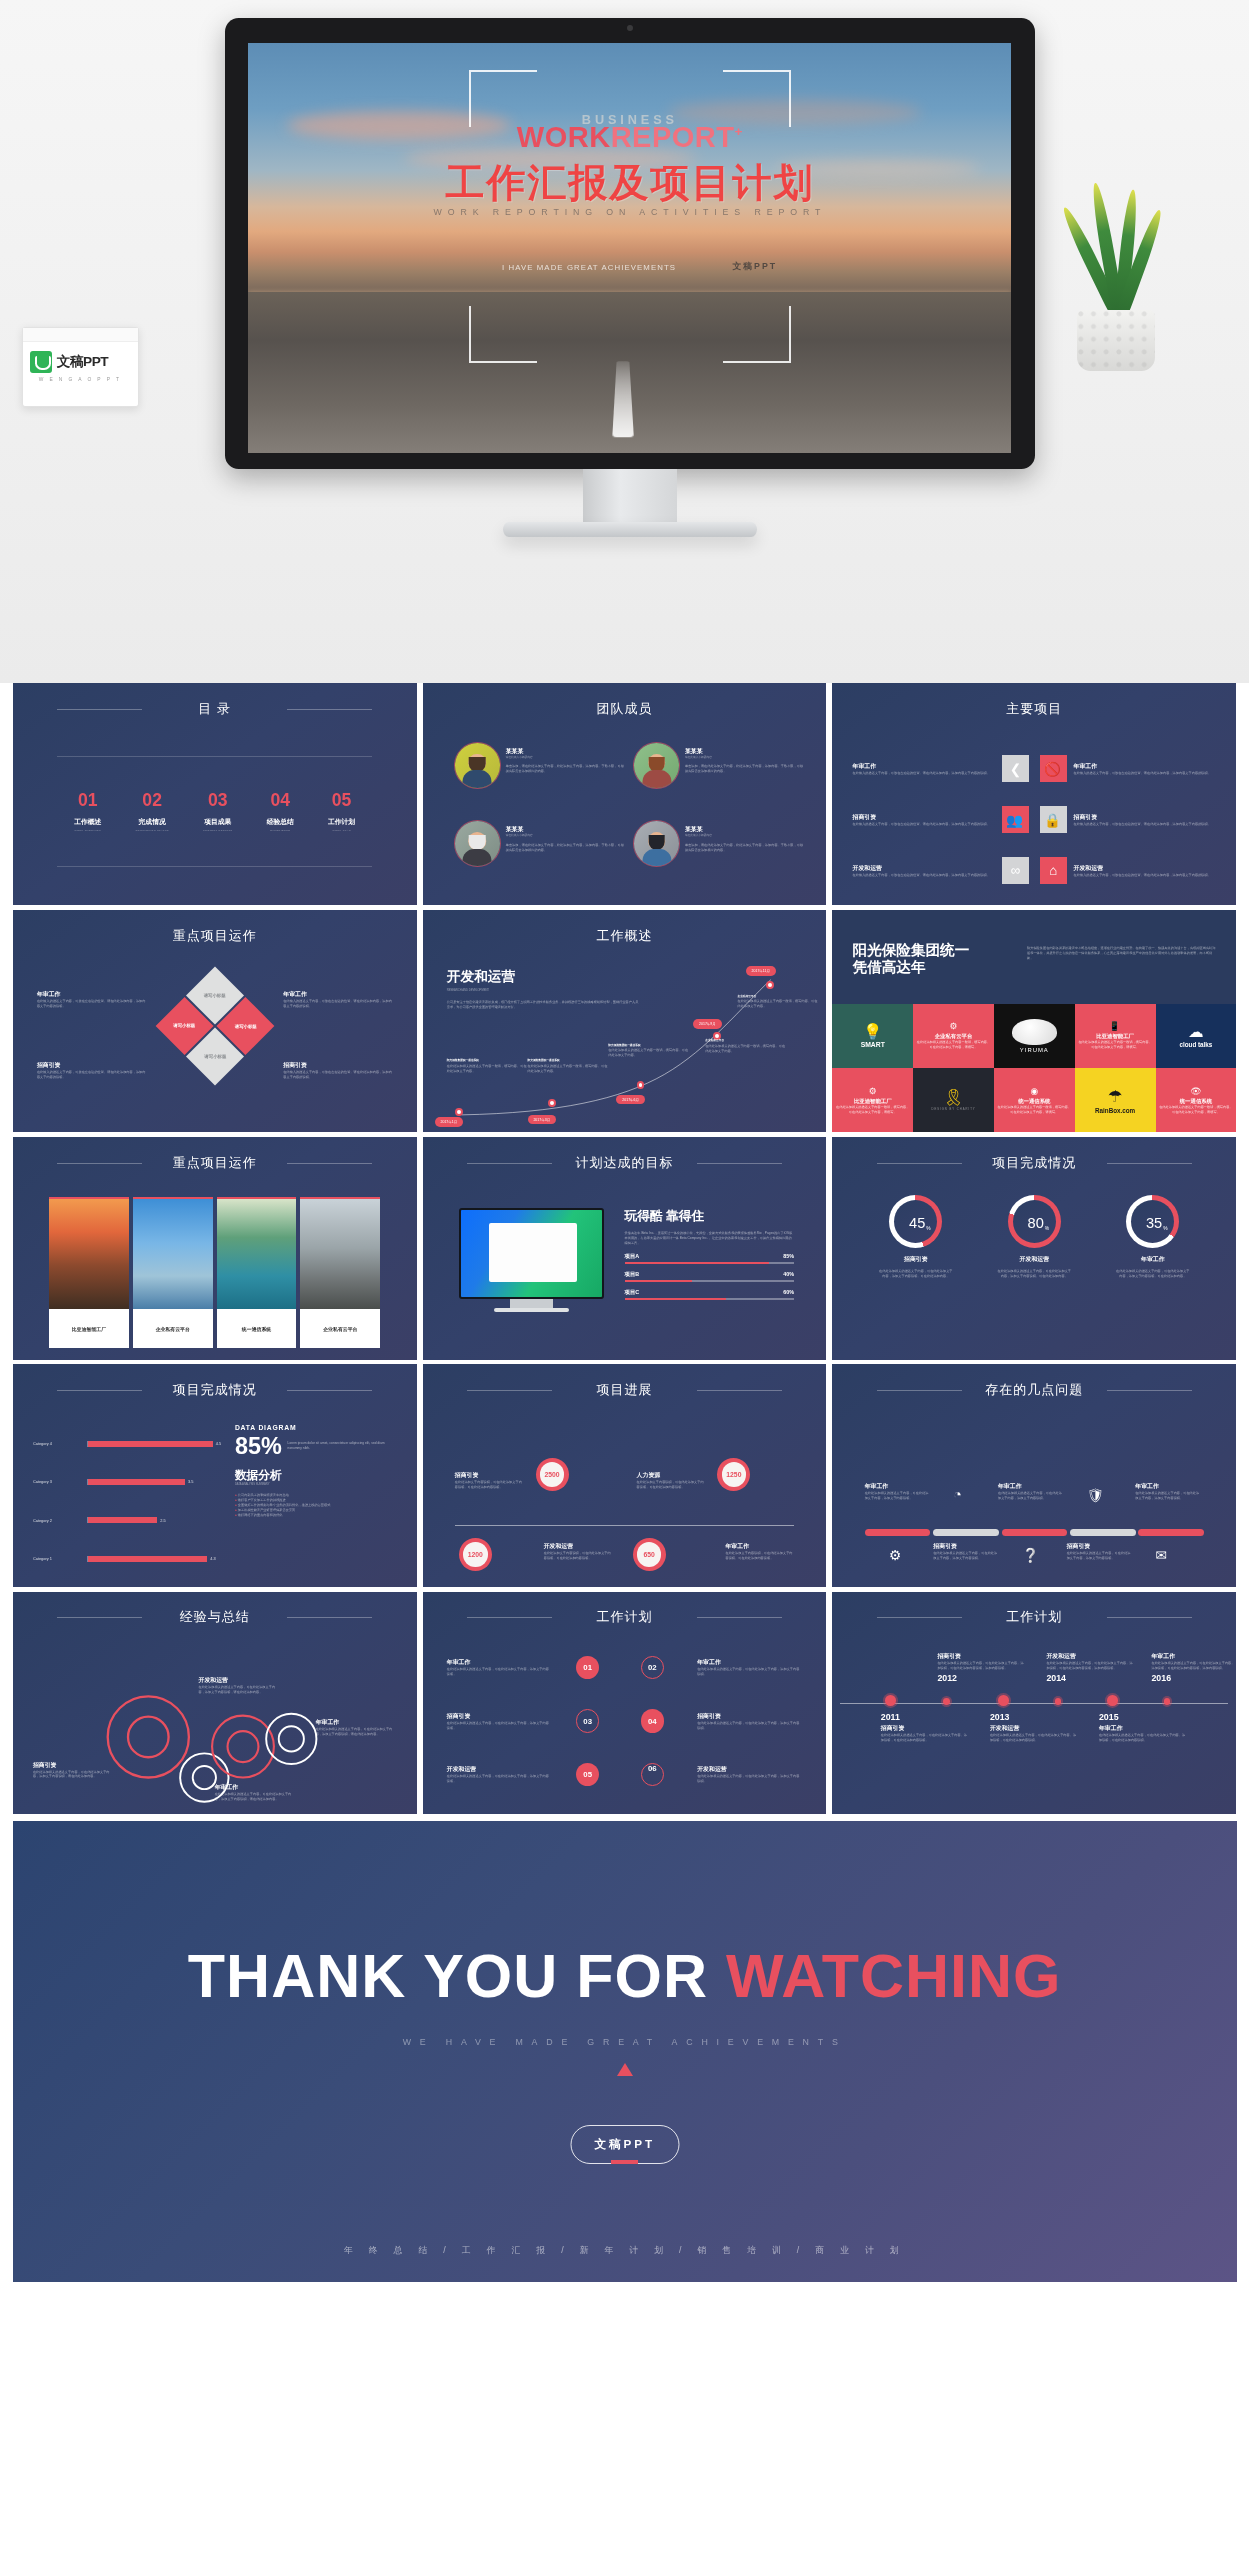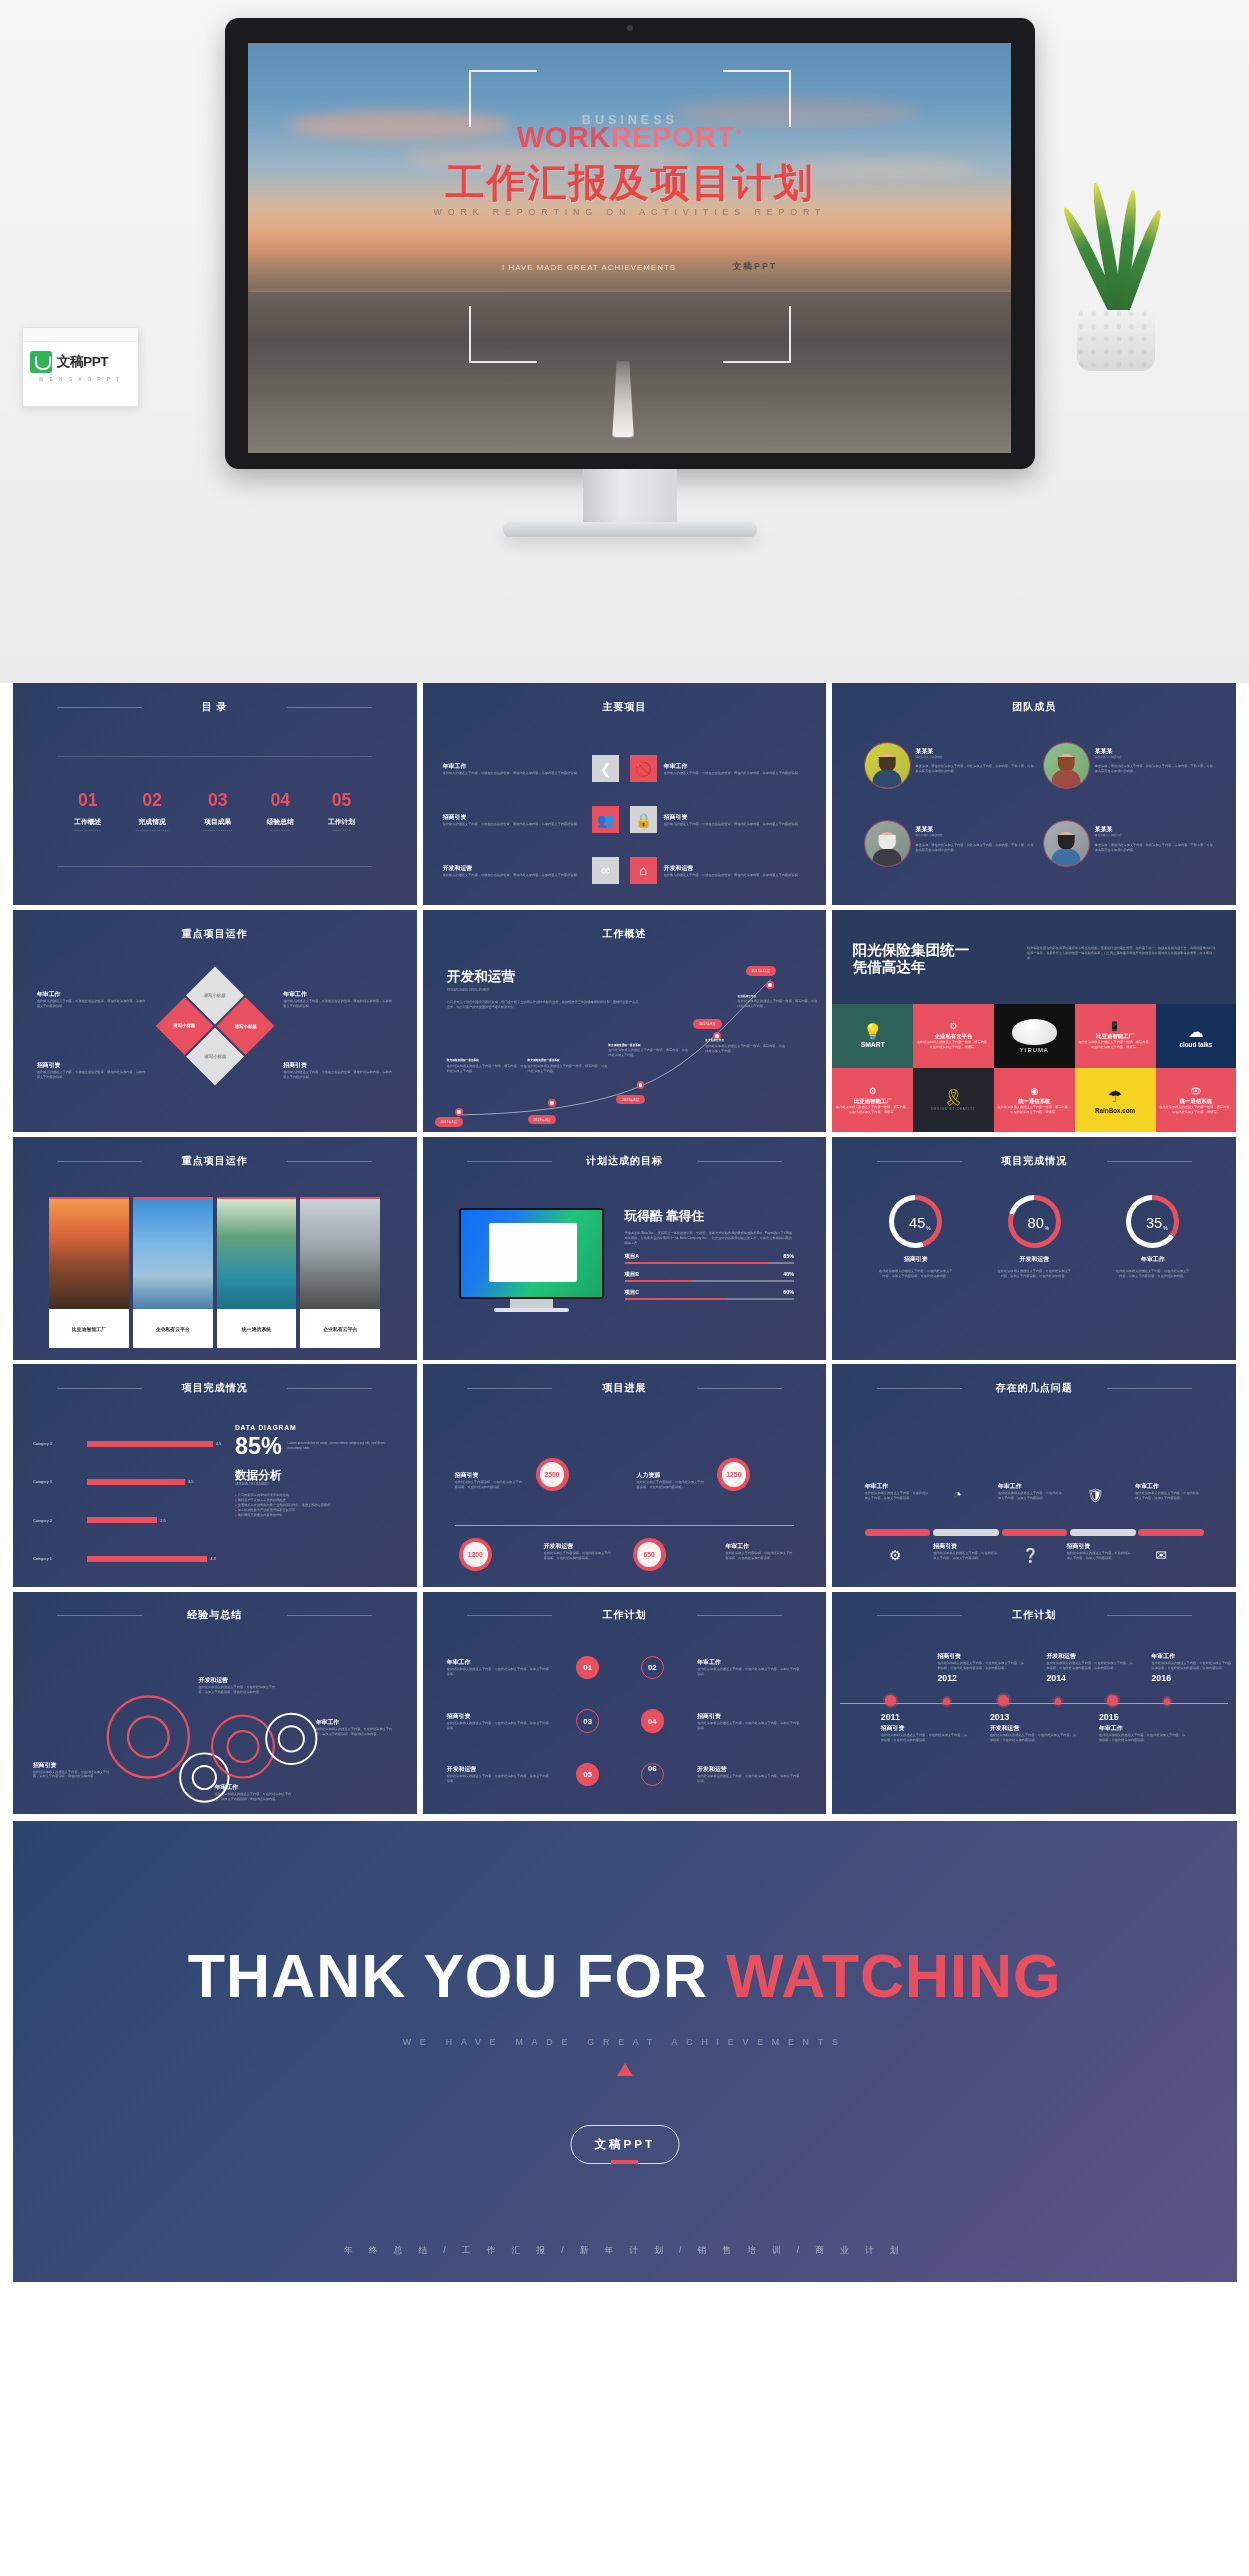--- a/index.html
+++ b/index.html
@@ -79,21 +79,21 @@
   .logomark:after{content:"";position:absolute;left:4.9px;top:4.9px;width:11.7px;height:11.7px;
     border:2px solid #fff;border-radius:2px 2px 6.8px 6.8px;border-top:none;}
   .logotext{font-size:13.7px;font-weight:800;color:#2a2a2a;letter-spacing:-0.5px;}
   .logosub{font-size:4.9px;letter-spacing:2.4px;color:#9a9a9a;text-align:center;padding-top:3.9px;}
   
   .grid { width:1249px; padding:0 12.7px; display:grid; grid-template-columns:repeat(3,1fr);
     gap:4.9px 5.9px; }
   .slide { position:relative; width:100%; aspect-ratio:418/230; overflow:hidden;
     background:linear-gradient(145deg,#2c3e63 0%,#33416a 45%,#3b3f66 100%); color:#fff; }
   .s-title{ position:absolute;left:0;right:0;top:7.5%;text-align:center;
-    font-size:10px;font-weight:700;letter-spacing:1px;color:#fff;}
+    font-size:13px;font-weight:400;letter-spacing:1px;color:#fff;}
   .s-title .ln{position:absolute;top:50%;width:21%;height:1px;background:rgba(255,255,255,.3);}
   .s-title .ln.l{left:11%;} .s-title .ln.r{right:11%;}
   .tiny{font-size:3.1px;line-height:1.6;color:rgba(255,255,255,.55);letter-spacing:0.1px;}
   .tiny2{font-size:2.7px;line-height:1.7;color:rgba(255,255,255,.45);}
   .sub-b{font-size:5.9px;font-weight:800;color:#fff;}
   .red{color:#e8505f;} .redbg{background:#e8505f;}
   
   .toc{position:absolute;left:11%;right:11%;top:33%;bottom:17%;
     border-top:1px solid rgba(255,255,255,.18);border-bottom:1px solid rgba(255,255,255,.18);
     display:flex;align-items:center;justify-content:space-around;}
@@ -295,20 +295,74 @@
         </div>
       <div class="it">
           <div class="num">05</div>
           <div class="lb">工作计划</div>
           <div class="en">WORK PLAN</div>
         </div>
     </div>
   </div>
 
   <div class="slide">
+    <div class="s-title"><span>团队成员</span></div>
+    <div class="team">
+      <div class="member">
+        <div class="ava" style="background:linear-gradient(135deg,#cfd03e,#b7b83a)">
+            <div class="head"></div>
+            <div class="beard"></div>
+            <div class="body" style="background:#2f4a6d"></div>
+          </div>
+        <div class="mi">
+            <div class="sub-b">某某某</div>
+            <div class="tiny2">请在此输入小标题内容</div>
+            <div class="tiny" style="margin-top:3.9px">单击添加，请在此处添加文字内容，此处添加文字内容，添加内容。字数不限，可根据实际需要添加相应的内容。</div>
+          </div>
+      </div>
+      <div class="member">
+        <div class="ava" style="background:linear-gradient(135deg,#8fc08a,#74a871)">
+            <div class="head"></div>
+            <div class="beard" style="background:#8a4a2a"></div>
+            <div class="body" style="background:#9d4b44"></div>
+          </div>
+        <div class="mi">
+            <div class="sub-b">某某某</div>
+            <div class="tiny2">请在此输入小标题内容</div>
+            <div class="tiny" style="margin-top:3.9px">单击添加，请在此处添加文字内容，此处添加文字内容，添加内容。字数不限，可根据实际需要添加相应的内容。</div>
+          </div>
+      </div>
+      <div class="member">
+        <div class="ava" style="background:linear-gradient(135deg,#9aa9a0,#7e8d85)">
+            <div class="head"></div>
+            <div class="beard" style="background:#e9e9e9"></div>
+            <div class="body" style="background:#3c3c44"></div>
+          </div>
+        <div class="mi">
+            <div class="sub-b">某某某</div>
+            <div class="tiny2">请在此输入小标题内容</div>
+            <div class="tiny" style="margin-top:3.9px">单击添加，请在此处添加文字内容，此处添加文字内容，添加内容。字数不限，可根据实际需要添加相应的内容。</div>
+          </div>
+      </div>
+      <div class="member">
+        <div class="ava" style="background:linear-gradient(135deg,#a9aeb4,#8b9097)">
+            <div class="head"></div>
+            <div class="beard" style="background:#23252b"></div>
+            <div class="body" style="background:#3d6fa0"></div>
+          </div>
+        <div class="mi">
+            <div class="sub-b">某某某</div>
+            <div class="tiny2">请在此输入小标题内容</div>
+            <div class="tiny" style="margin-top:3.9px">单击添加，请在此处添加文字内容，此处添加文字内容，添加内容。字数不限，可根据实际需要添加相应的内容。</div>
+          </div>
+      </div>
+    </div>
+  </div>
+
+  <div class="slide">
     <div class="s-title"><span>主要项目</span></div>
     <div class="mp">
       <div class="mpcol">
         <div class="mprow">
             <div class="mptxt">
               <div class="sub-b">年审工作</div>
               <div class="tiny">在此输入的描述文字内容，可放在左右边的位置。请在此处添加内容，添加内容文字内容的说明。</div>
             </div>
             <div class="mpicon mpgray">❮</div>
           </div>
@@ -341,74 +395,20 @@
               <div class="sub-b">招商引资</div>
               <div class="tiny">在此输入的描述文字内容，可放在左右边的位置。请在此处添加内容，添加内容文字内容的说明。</div>
             </div>
           </div>
         <div class="mprow">
             <div class="mpicon mpred">⌂</div>
             <div class="mptxt">
               <div class="sub-b">开发和运营</div>
               <div class="tiny">在此输入的描述文字内容，可放在左右边的位置。请在此处添加内容，添加内容文字内容的说明。</div>
             </div>
-          </div>
-      </div>
-    </div>
-  </div>
-
-  <div class="slide">
-    <div class="s-title"><span>团队成员</span></div>
-    <div class="team">
-      <div class="member">
-        <div class="ava" style="background:linear-gradient(135deg,#cfd03e,#b7b83a)">
-            <div class="head"></div>
-            <div class="beard"></div>
-            <div class="body" style="background:#2f4a6d"></div>
-          </div>
-        <div class="mi">
-            <div class="sub-b">某某某</div>
-            <div class="tiny2">请在此输入小标题内容</div>
-            <div class="tiny" style="margin-top:3.9px">单击添加，请在此处添加文字内容，此处添加文字内容，添加内容。字数不限，可根据实际需要添加相应的内容。</div>
-          </div>
-      </div>
-      <div class="member">
-        <div class="ava" style="background:linear-gradient(135deg,#8fc08a,#74a871)">
-            <div class="head"></div>
-            <div class="beard" style="background:#8a4a2a"></div>
-            <div class="body" style="background:#9d4b44"></div>
-          </div>
-        <div class="mi">
-            <div class="sub-b">某某某</div>
-            <div class="tiny2">请在此输入小标题内容</div>
-            <div class="tiny" style="margin-top:3.9px">单击添加，请在此处添加文字内容，此处添加文字内容，添加内容。字数不限，可根据实际需要添加相应的内容。</div>
-          </div>
-      </div>
-      <div class="member">
-        <div class="ava" style="background:linear-gradient(135deg,#9aa9a0,#7e8d85)">
-            <div class="head"></div>
-            <div class="beard" style="background:#e9e9e9"></div>
-            <div class="body" style="background:#3c3c44"></div>
-          </div>
-        <div class="mi">
-            <div class="sub-b">某某某</div>
-            <div class="tiny2">请在此输入小标题内容</div>
-            <div class="tiny" style="margin-top:3.9px">单击添加，请在此处添加文字内容，此处添加文字内容，添加内容。字数不限，可根据实际需要添加相应的内容。</div>
-          </div>
-      </div>
-      <div class="member">
-        <div class="ava" style="background:linear-gradient(135deg,#a9aeb4,#8b9097)">
-            <div class="head"></div>
-            <div class="beard" style="background:#23252b"></div>
-            <div class="body" style="background:#3d6fa0"></div>
-          </div>
-        <div class="mi">
-            <div class="sub-b">某某某</div>
-            <div class="tiny2">请在此输入小标题内容</div>
-            <div class="tiny" style="margin-top:3.9px">单击添加，请在此处添加文字内容，此处添加文字内容，添加内容。字数不限，可根据实际需要添加相应的内容。</div>
           </div>
       </div>
     </div>
   </div>
 
   <div class="slide">
     <div class="s-title"><span>重点项目运作</span></div>
     <div class="sidetxt" style="left:6%;top:36%">
         <div class="sub-b">年审工作</div>
         <div class="tiny">在此输入的描述文字内容，可放在左右边的位置。请在此处添加内容，添加内容文字内容的说明。</div>

